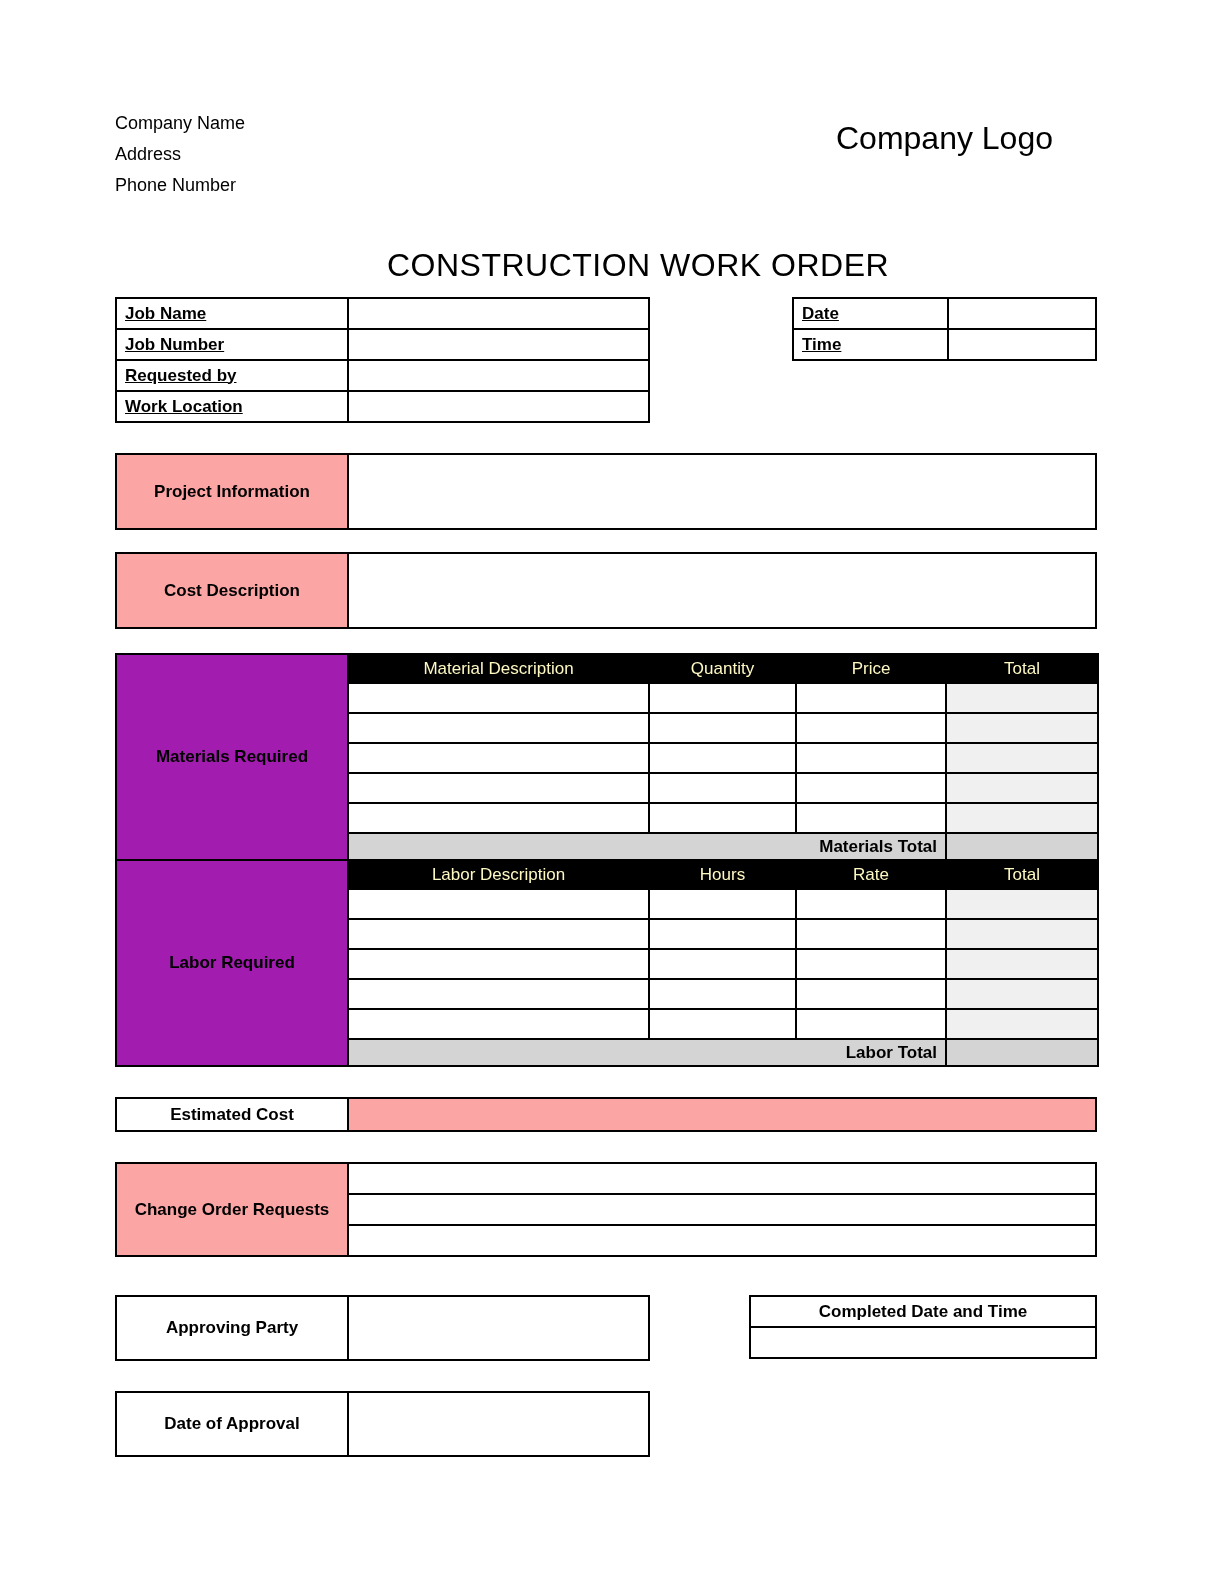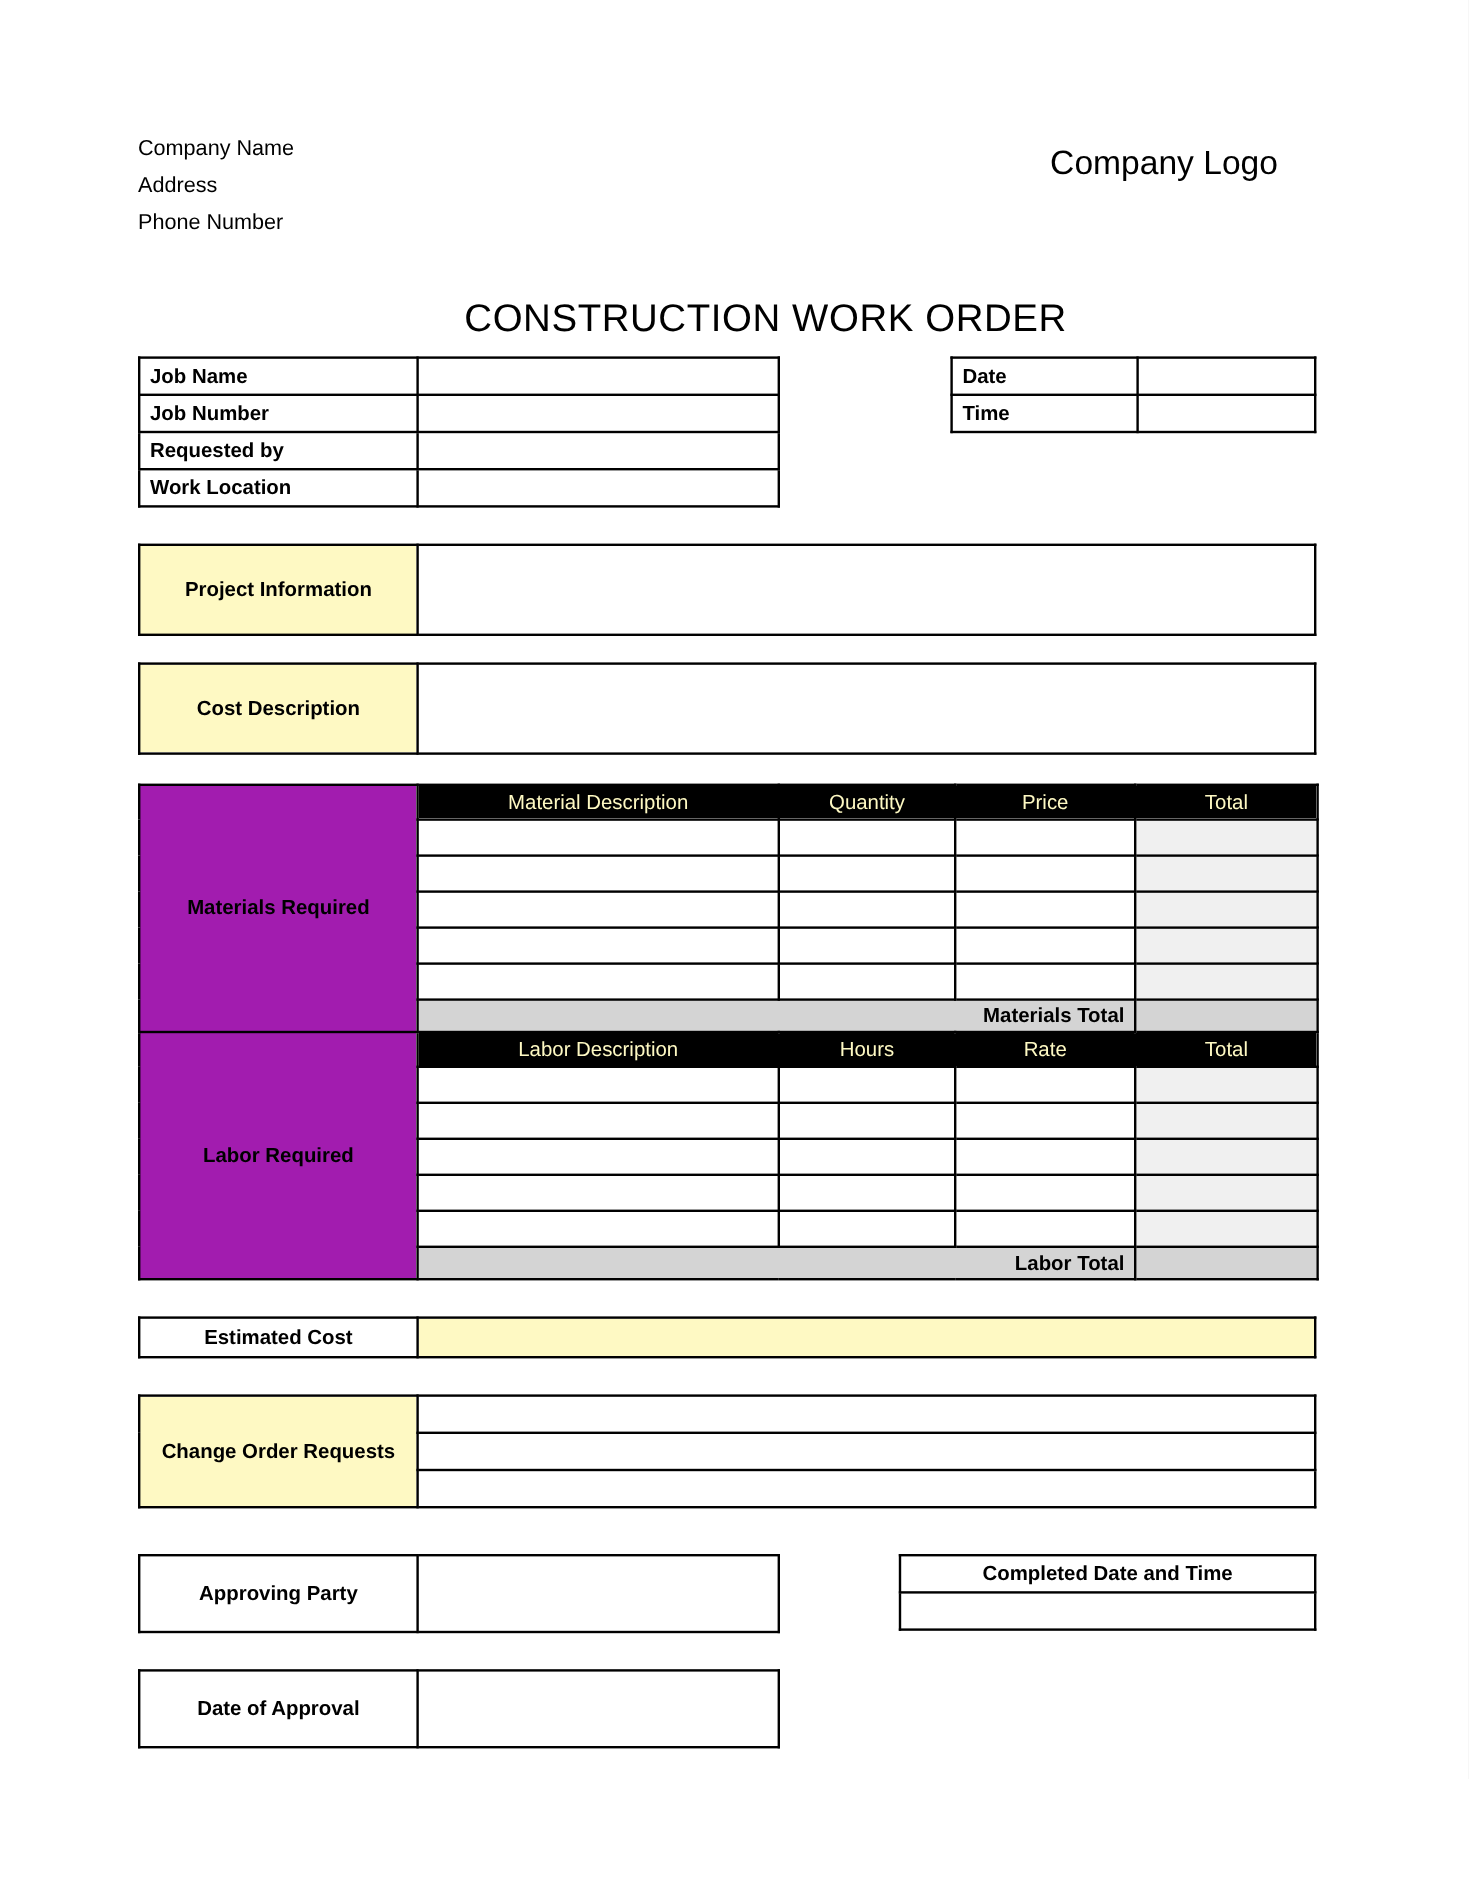--- a/index.html
+++ b/index.html
@@ -5,32 +5,32 @@
   * { margin:0; padding:0; box-sizing:border-box; }
   html,body { background:#e8e8e8; }
   .page {
     width:1224px; height:1584px; margin:0 auto; background:#ffffff;
     font-family:"Liberation Sans", sans-serif; color:#000;
     padding:108px 127px 0 115px; overflow:hidden; position:relative;
   }
   
   .header-row { display:flex; justify-content:space-between; align-items:flex-start; }
   .brand-lines div { font-size:18px; line-height:31px; font-weight:400; }
-  .logo-text { font-size:28px; font-weight:400; margin-top:12px; margin-right:32px; }
+  .logo-text { font-size:32px; font-weight:400; margin-top:12px; margin-right:44px; }
   
   .form-title {
     margin-top:44px; text-align:center; padding-left:64px;
     font-size:32px; font-weight:500; letter-spacing:0.5px; line-height:40px;
   }
   
   table { border-collapse:collapse; table-layout:fixed; }
   td, th { border:2px solid #000; font-size:17px; padding:0 8px; vertical-align:middle; overflow:hidden; }
-  .lbl { font-weight:700; }
+  .lbl { font-weight:700;text-decoration:underline; }
   .lbl-center { font-weight:700; text-align:center; }
-  .gray { background:#fef9c3; }
+  .gray { background:#fca5a5; }
   .light { background:#f0f0f0; }
   .row31 td, .row31 th { height:31px; }
   .row30 td { height:30px; }
   
   .top-tables { margin-top:12px; display:flex; justify-content:space-between; align-items:flex-start; }
   .job-table { width:535px; }
   .job-table col:first-child { width:232px; }
   .dt-table { width:305px; }
   .dt-table col:first-child { width:155px; }
   

